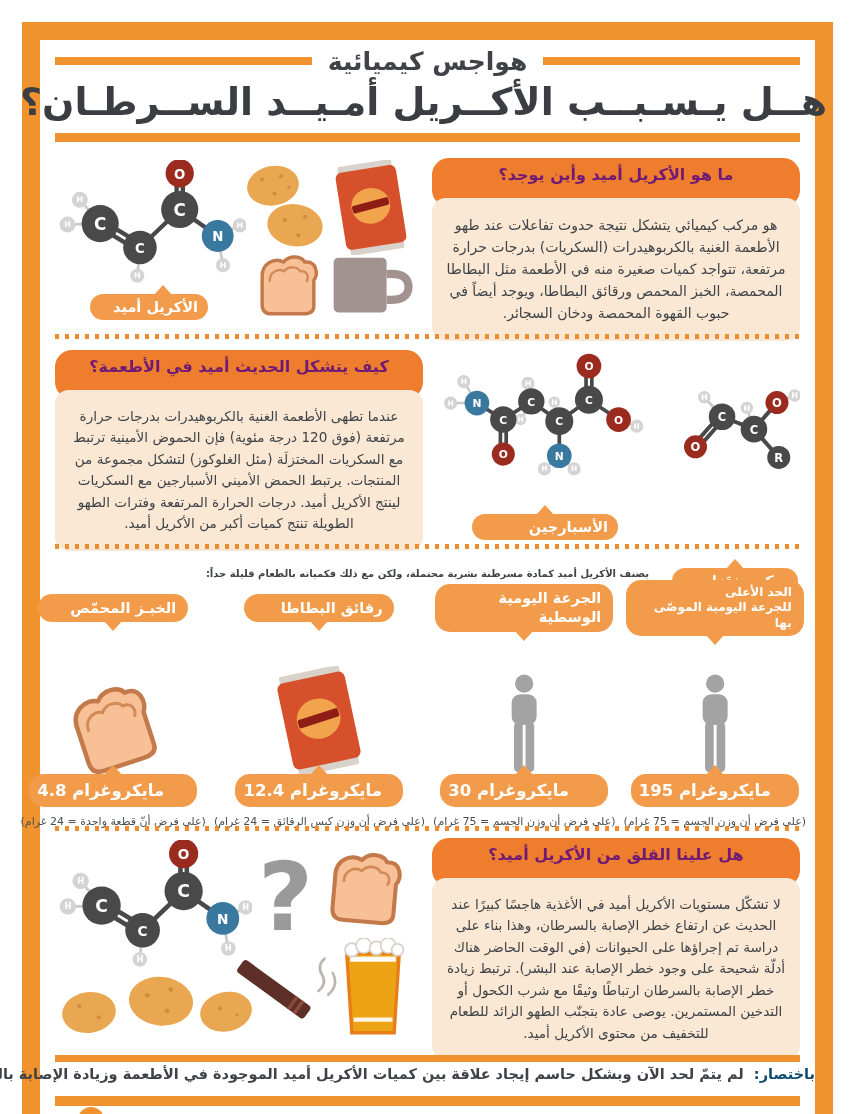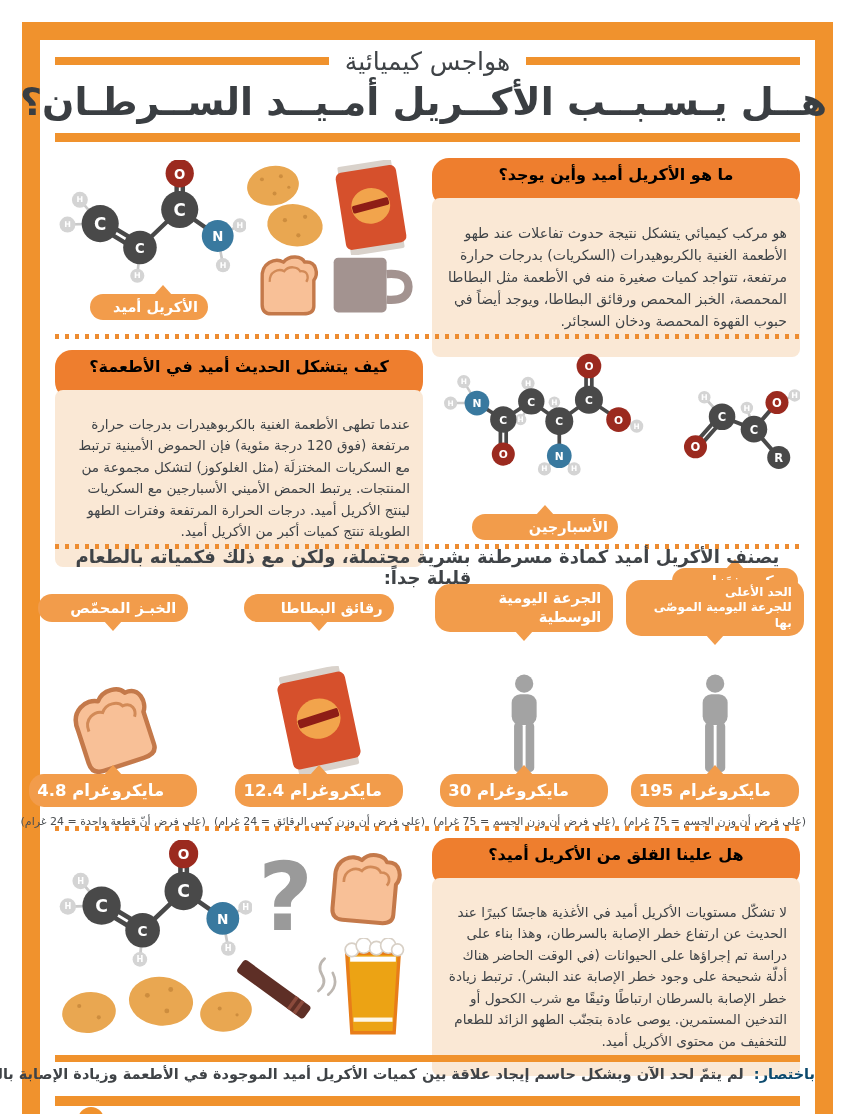--- a/index.html
+++ b/index.html
@@ -11,26 +11,26 @@
   }
   *{margin:0;padding:0;box-sizing:border-box}
   body{background:#e8e8e8;font-family:"DejaVu Sans",sans-serif;}
   .page{position:relative;width:853px;height:1114px;background:#fff;overflow:hidden;margin:0 auto;color:var(--ink);}
   .abs{position:absolute}
   .frame{background:var(--orange)}
   .hline{background:var(--orange);height:9px}
   .dots{height:5px;background:repeating-linear-gradient(to right,#EE8C30 0 4px,transparent 4px 10px)}
   .kicker-row{display:flex;align-items:center;gap:16px}
   .kline{flex:1;height:8px;background:var(--orange)}
-  .kicker{font-size:25px;font-weight:normal;color:var(--ink);white-space:nowrap;direction:rtl}
+  .kicker{font-size:25px;font-weight:bold;color:var(--ink);white-space:nowrap;direction:rtl}
   .main-title{font-size:38px;font-weight:bold;text-align:center;direction:rtl;white-space:nowrap;color:#3A3E42}
-  .sec-header{background:var(--orange-dark);border-radius:17px;color:#000000;font-weight:bold;font-size:16px;
+  .sec-header{background:var(--orange-dark);border-radius:17px;color:#701a75;font-weight:bold;font-size:16px;
     text-align:center;line-height:33px;height:49px;direction:rtl;white-space:nowrap}
-  .sec-body{background:var(--peach);border-radius:8px;color:var(--ink);font-size:13.6px;line-height:1.58;
-    direction:rtl;padding:24px 13px}
+  .sec-body{background:var(--peach);border-radius:14px;color:var(--ink);font-size:13.6px;line-height:1.58;
+    text-align:center;direction:rtl;padding:16px 13px}
   .bubble{background:var(--bubble);color:#fff;font-weight:bold;border-radius:15px;position:relative;
     font-size:14.5px;direction:rtl}
   .bubble.up::before{content:"";position:absolute;left:var(--px,50%);top:-9px;transform:translateX(-50%);
     border:10px solid transparent;border-bottom:11px solid var(--bubble);border-top:0}
   .bubble.down::after{content:"";position:absolute;left:var(--px,50%);bottom:-9px;transform:translateX(-50%);
     border:10px solid transparent;border-top:11px solid var(--bubble);border-bottom:0}
   .float-label{padding:5px 10px;white-space:nowrap}
   .doses-row{display:flex;direction:rtl;gap:8px}
   .dose-col{flex:1;display:flex;flex-direction:column;align-items:center}
   .cat-wrap{height:52px;display:flex;align-items:center;justify-content:center;align-self:stretch}
@@ -221,21 +221,21 @@
       <text class="t-sm" x="88" y="65">C</text>
     <circle class="at-o" cx="114" cy="30" r="13"></circle>
       <text class="t-sm" x="114" y="35">O</text>
     <circle class="at-c" cx="116" cy="92" r="13"></circle>
       <text class="t-sm" x="116" y="97">R</text>
   </svg>
   <div class="abs bubble up float-label" style="left:672px;top:516px;width:126px">سكر مختَزِل</div>
 
   <div class="abs dots" style="left:55px;top:544px;width:745px"></div>
 
-  <div class="abs" style="left:55px;top:546px;width:745px;text-align:center;direction:rtl;font-size:18px;font-weight:bold">يصنف الأكريل أميد كمادة مسرطنة بشرية محتملة، ولكن مع ذلك فكمياته بالطعام قليلة جداً:</div>
+  <div class="abs" style="left:55px;top:568px;width:745px;text-align:center;direction:rtl;font-size:10px;font-weight:bold">يصنف الأكريل أميد كمادة مسرطنة بشرية محتملة، ولكن مع ذلك فكمياته بالطعام قليلة جداً:</div>
 
   <div class="abs doses-row" style="left:50px;top:582px;width:756px">
 
     <div class="dose-col">
       <div class="cat-wrap">
           <div class="bubble cat small down">الحد الأعلى
 للجرعة اليومية الموصّى بها</div>
         </div>
       <div class="icon-area">
         <svg height="100" viewBox="0 0 44 104">

